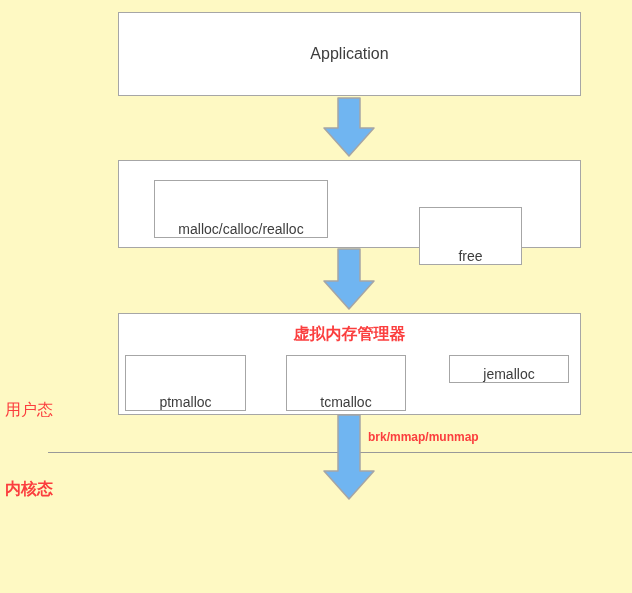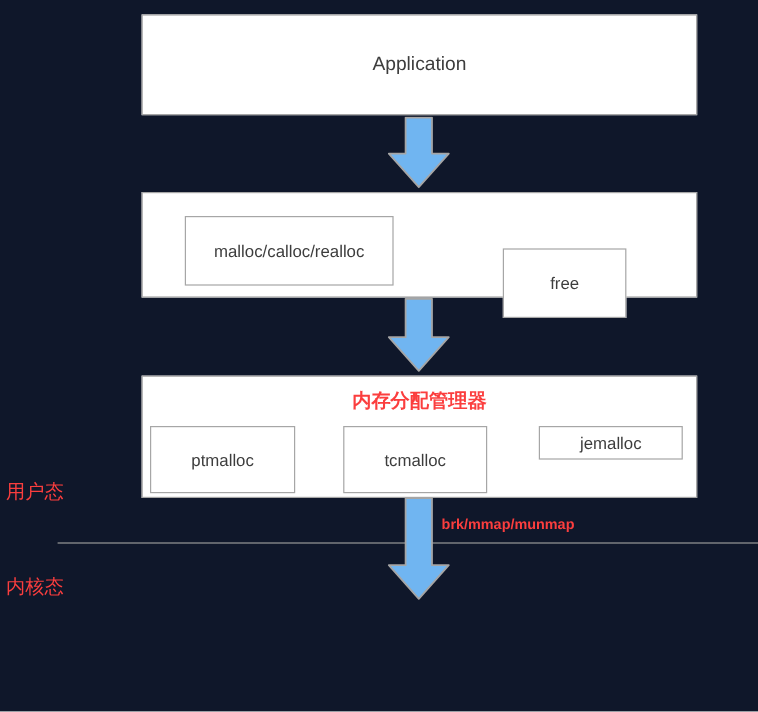--- a/index.html
+++ b/index.html
@@ -4,21 +4,21 @@
 <style>
   html, body {
     margin: 0;
     padding: 0;
     background: #ffffff;
   }
   .canvas {
     position: relative;
     width: 632px;
     height: 593px;
-    background: #0f172a;
+    background: #fef9c3;
     font-family: "Liberation Sans", "DejaVu Sans", sans-serif;
     overflow: hidden;
   }
   .box {
     position: absolute;
     background: #ffffff;
     border: 1px solid var(--box-border, #a6a6a6);
     display: flex;
     align-items: center;
     justify-content: center;
@@ -29,21 +29,21 @@
   #box-application { top: 12px; height: 84px; font-size: 16px; }
   #box-libc { top: 160px; height: 88px; }
   #box-allocator { top: 313px; height: 102px; }
   #box-vmm { top: 503px; height: 84px; font-size: 15px; }
 
   .inner-box {
     position: absolute;
     background: #ffffff;
     border: 1px solid var(--box-border, #a6a6a6);
     display: flex;
-    align-items: center;
+    align-items: flex-end;
     justify-content: center;
     box-sizing: border-box;
     color: var(--text-dark, #3d3d3d);
     font-size: 14px;
   }
   #box-malloc { left: 35px; top: 19px; width: 174px; height: 58px; }
   #box-free   { left: 300px; top: 22px; width: 103px; height: 58px; margin-top: 24px; }
 
   #box-ptmalloc { left: 6px;   top: 41px; width: 121px; height: 56px; }
   #box-tcmalloc { left: 167px; top: 41px; width: 120px; height: 56px; }
@@ -85,21 +85,21 @@
     background: var(--line, #999999);
   }
   .mode-label {
     position: absolute;
     left: 5px;
     color: var(--red, #fb3e3e);
     font-size: 16px;
     white-space: nowrap;
   }
   #label-user-mode { top: 400px; }
-  #label-kernel-mode { top: 479px; }
+  #label-kernel-mode { top: 479px; font-weight: bold; }
 
   .syscall-label {
     position: absolute;
     left: 368px;
     top: 430px;
     color: var(--red, #fb3e3e);
     font-size: 12px;
     font-weight: bold;
     white-space: nowrap;
   }
@@ -124,21 +124,21 @@
     <div class="inner-box" id="box-free">
       <span>free</span>
     </div>
   </div>
 
   <svg class="arrow" id="arrow-2" viewBox="0 0 52 62">
     <polygon points="15,1 37,1 37,33 51,33 26,61 1,33 15,33"></polygon>
   </svg>
 
   <div class="box outer-box" id="box-allocator">
-    <div class="allocator-title">内存分配管理器</div>
+    <div class="allocator-title">虚拟内存管理器</div>
     <div class="inner-box" id="box-ptmalloc">
       <span>ptmalloc</span>
     </div>
     <div class="inner-box" id="box-tcmalloc">
       <span>tcmalloc</span>
     </div>
     <div class="inner-box" id="box-jemalloc">
       <span>jemalloc</span>
     </div>
   </div>

